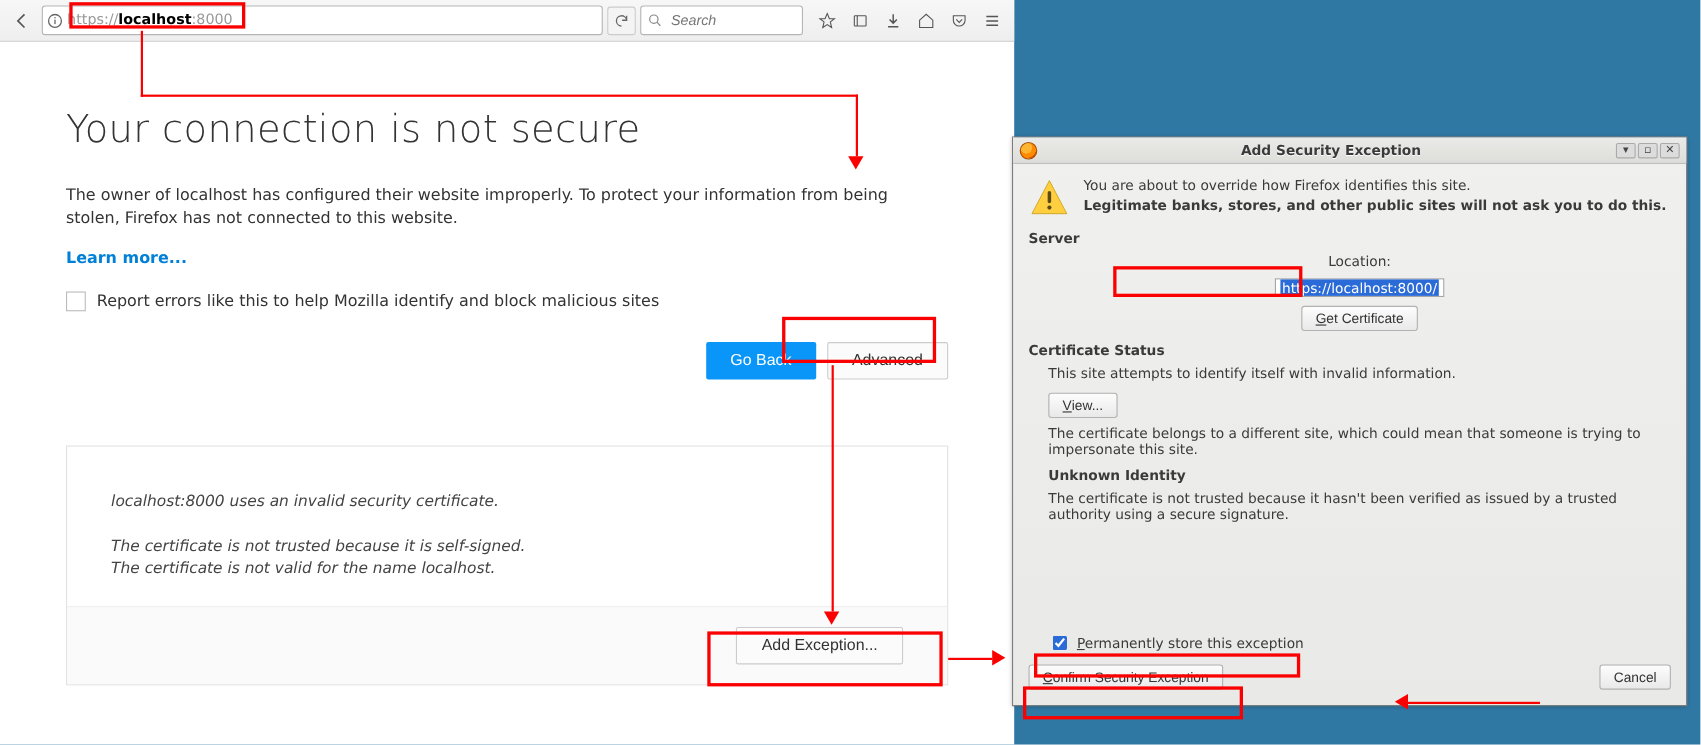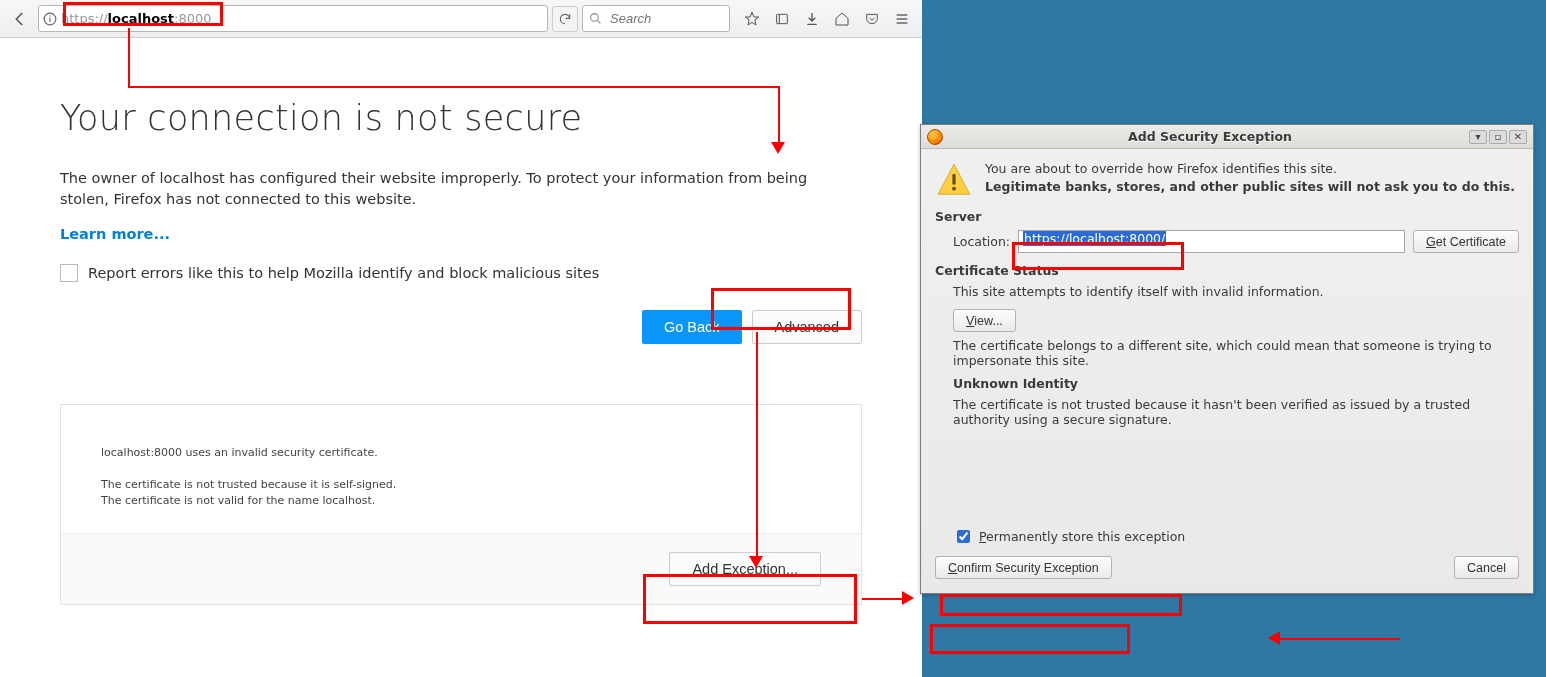--- a/index.html
+++ b/index.html
@@ -23,40 +23,40 @@
   .page h1 { margin:0 0 30px 0; font-weight:300; font-size:35px; color:#333; letter-spacing:0.3px; }
   .page p.lead { margin:0 0 14px 0; font-size:14.5px; color:#333; line-height:1.45; max-width:800px; }
   .learn { color:#0080d6; font-size:14.5px; text-decoration:none; display:inline-block; margin-bottom:22px;font-weight:bold; }
   .chk-row { display:flex; align-items:center; gap:10px; font-size:14.5px; color:#333; margin-bottom:28px; }
   .fakechk { width:18px; height:18px; border:1px solid #bbb; background:#fff; }
   .btnrow { display:flex; justify-content:flex-end; gap:10px; margin-bottom:60px; }
   .btn-blue { background:#0996f8; color:#fff; border:0; padding:8px 22px; font-size:14.5px; border-radius:2px; }
   .btn-white { background:#fbfbfb; color:#333; border:1px solid #ccc; padding:8px 22px; font-size:14.5px; border-radius:2px; }
 
   .errbox { border:1px solid #e2e2e2; background:#fff; }
-  .errbox .inner { padding:40px 40px 24px 40px; color:#444; font-size:11px; line-height:1.45; }
+  .errbox .inner { padding:40px 40px 24px 40px; color:#444; font-size:14px; line-height:1.45;font-style:italic; }
   .errbox .errcode { margin-top:18px; }
   .errbox .errlink { color:#0080d6; }
   .errbox .foot { border-top:1px solid #eee; background:#fafafa; padding:18px 40px; display:flex; justify-content:flex-end; }
 
   
   .dialog { position:absolute; left:920px; top:124px; width:614px; background:linear-gradient(#f0f0ef,#e9e9e7); border:1px solid #7d7d7d; box-shadow:0 1px 4px rgba(0,0,0,.25); }
   .dlg-title { display:flex; align-items:center; height:24px; padding:0 6px; background:linear-gradient(#eaeae8,#ddddda); border-bottom:1px solid #bbb; }
   .dlg-title .ffico { width:16px; height:16px; border-radius:50%; background:radial-gradient(circle at 35% 30%,#ffb534 0 40%,#ff8a00 41% 70%,#d95600 71% 100%); border:1px solid #a84b00; margin-right:8px; }
   .dlg-title .ttl { flex:1; text-align:center; font-weight:bold; font-size:12.5px; color:#3a3a3a; text-shadow:0 1px 0 #fff; }
   .winbtns { display:flex; gap:2px; }
   .winbtn { width:18px; height:14px; background:#dcdcdc; border:1px solid #aaa; border-radius:2px; display:flex; align-items:center; justify-content:center; font-size:10px; color:#444; }
 
   .dlg-body { padding:12px 14px 14px 14px; font-size:12.5px; color:#3a3a3a; }
   .alertrow { display:flex; gap:12px; margin-bottom:10px; }
   .warnico { width:38px; height:38px; }
   .alertrow .txt { flex:1; }
   .alertrow .txt .bold { font-weight:bold; margin-top:3px; }
   .sec-hdr { font-weight:bold; margin:6px 0 6px 0; }
-  .locrow { display:flex; align-items:center; gap:8px; margin-bottom:10px; }
+  .locrow { display:flex; align-items:center; gap:8px; margin-bottom:10px;flex-direction:column; }
   .locrow label { font-size:12.5px; }
   .locinput { flex:1; height:23px; border:1px solid #a6a6a6; background:#fff; padding:0 4px; display:flex; align-items:flex-start; }
   .locinput .sel { background:#2a6bd8; color:#fff; padding:0 1px; font-size:12.5px; }
   .dlgbtn { height:23px; background:linear-gradient(#fdfdfd,#e9e9e9); border:1px solid #b2b2b2; border-radius:3px; padding:0 12px; font-size:12.5px; color:#333; display:inline-flex; align-items:center; }
   .viewrow { display:flex; align-items:flex-start; gap:10px; margin-bottom:6px;flex-direction:column; }
   .viewrow .viewtxt { flex:1; }
   .sub { margin:4px 0 8px 0; }
   .permrow { display:flex; align-items:center; gap:6px; margin-top:100px; }
   .permrow input { accent-color:#2a6bd8; }
   .dlg-foot { display:flex; justify-content:space-between; margin-top:10px; }

